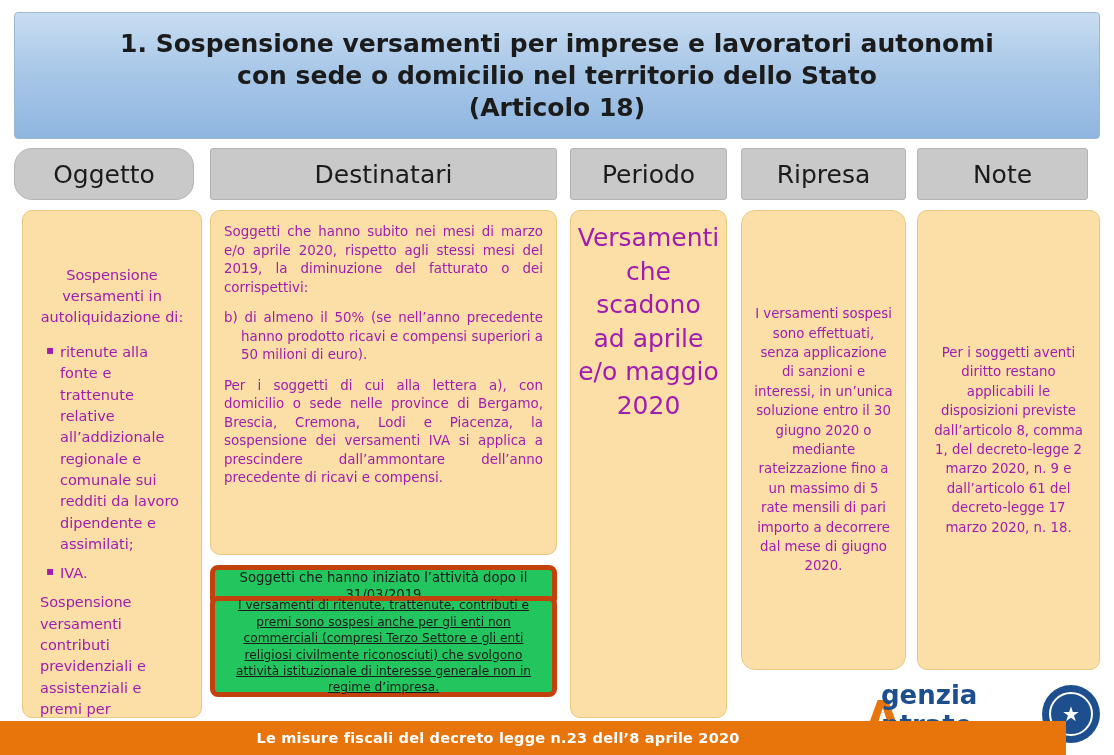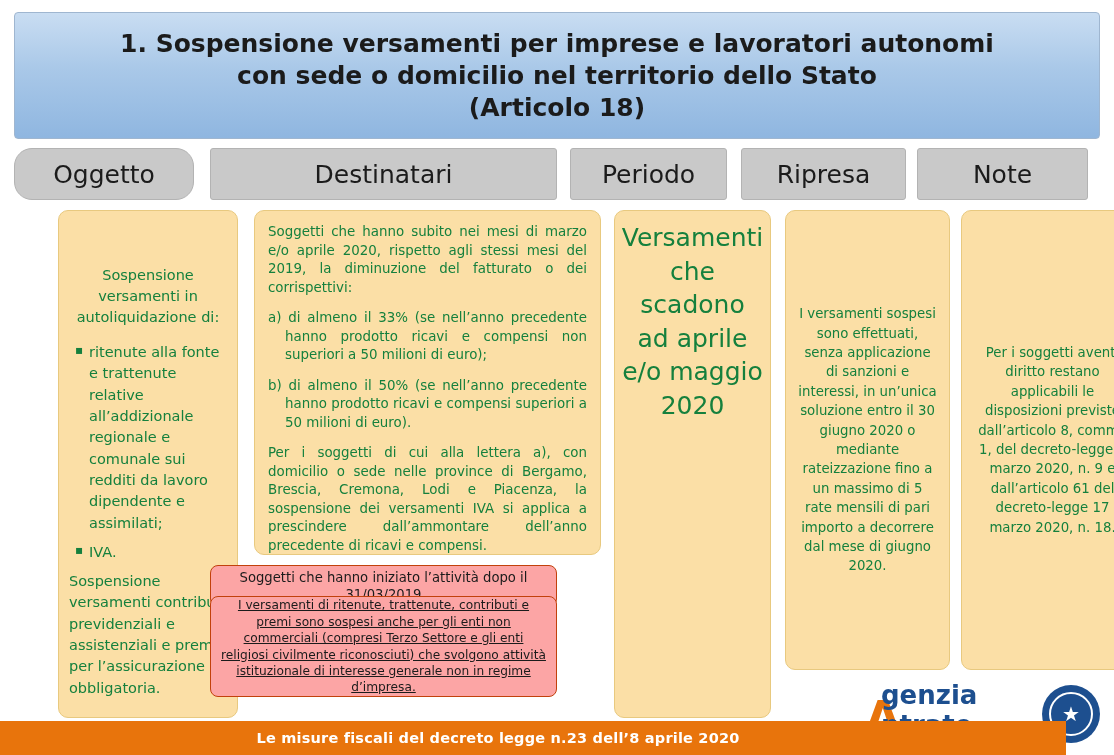--- a/index.html
+++ b/index.html
@@ -62,36 +62,35 @@
   }
 
   
   .body-box {
     position: absolute;
     box-sizing: border-box;
     background: #fbdfa6;
     border: 1px solid #e8c97f;
     border-radius: 10px;
     padding: 10px 12px;
-    color: #15803d;
-    margin-left: 44px;
+    color: #a21caf;
   }
   .sub-box {
     position: absolute;
     box-sizing: border-box;
-    background: #fca5a5;
-    border: 1px solid #c2410c;
+    background: #22c55e;
+    border: 5px solid #c2410c;
     border-radius: 8px;
     padding: 8px 10px;
     color: #1b1b1b;
     text-align: center;
   }
 
   
-  #col-body-oggetto { left: 14px; top: 210px; width: 180px; height: 508px; padding: 14px 10px; }
+  #col-body-oggetto { left: 22px; top: 210px; width: 180px; height: 508px; padding: 14px 17px; }
   #col-body-oggetto .lead {
     text-align: center;
     font-size: 14.5px;
     line-height: 1.45;
     margin: 40px 0 14px 0;
   }
   #col-body-oggetto ul {
     margin: 0 0 8px 0;
     padding-left: 20px;
     list-style: none;
@@ -152,20 +151,21 @@
   #col-body-periodo .big {
     font-size: 25px;
     line-height: 1.34;
   }
 
   
   #col-body-ripresa {
     left: 741px; top: 210px; width: 165px; height: 460px;
     display: flex; align-items: center; justify-content: center;
     text-align: center;
+    border-radius: 14px;
   }
   #col-body-ripresa .txt {
     font-size: 13.3px;
     line-height: 1.46;
   }
 
   
   #col-body-note {
     left: 917px; top: 210px; width: 183px; height: 460px;
     display: flex; align-items: center; justify-content: center;
@@ -283,21 +283,20 @@
     <div class="lead">Sospensione versamenti in autoliquidazione di:</div>
     <ul>
       <li>ritenute alla fonte e trattenute relative all’addizionale regionale e comunale sui redditi da lavoro dipendente e assimilati;</li>
       <li>IVA.</li>
     </ul>
     <div class="tail">Sospensione versamenti contributi previdenziali e assistenziali e premi per l’assicurazione obbligatoria.</div>
   </div>
 
   <div class="body-box" id="col-body-destinatari">
     <p>Soggetti che hanno subito nei mesi di marzo e/o aprile 2020, rispetto agli stessi mesi del 2019, la diminuzione del fatturato o dei corrispettivi:</p>
-    <p class="indent">a) di almeno il 33% (se nell’anno precedente hanno prodotto ricavi e compensi non superiori a 50 milioni di euro);</p>
     <p class="indent">b) di almeno il 50% (se nell’anno precedente hanno prodotto ricavi e compensi superiori a 50 milioni di euro).</p>
     <p>Per i soggetti di cui alla lettera a), con domicilio o sede nelle province di Bergamo, Brescia, Cremona, Lodi e Piacenza, la sospensione dei versamenti IVA si applica a prescindere dall’ammontare dell’anno precedente di ricavi e compensi.</p>
   </div>
   <div class="sub-box" id="destinatari-sub1">
     <span>Soggetti che hanno iniziato l’attività dopo il 31/03/2019</span>
   </div>
   <div class="sub-box" id="destinatari-sub2">
     <span>I versamenti di ritenute, trattenute, contributi e premi sono sospesi anche per gli enti non commerciali (compresi Terzo Settore e gli enti religiosi civilmente riconosciuti) che svolgono attività istituzionale di interesse generale non in regime d’impresa.</span>
   </div>
 

